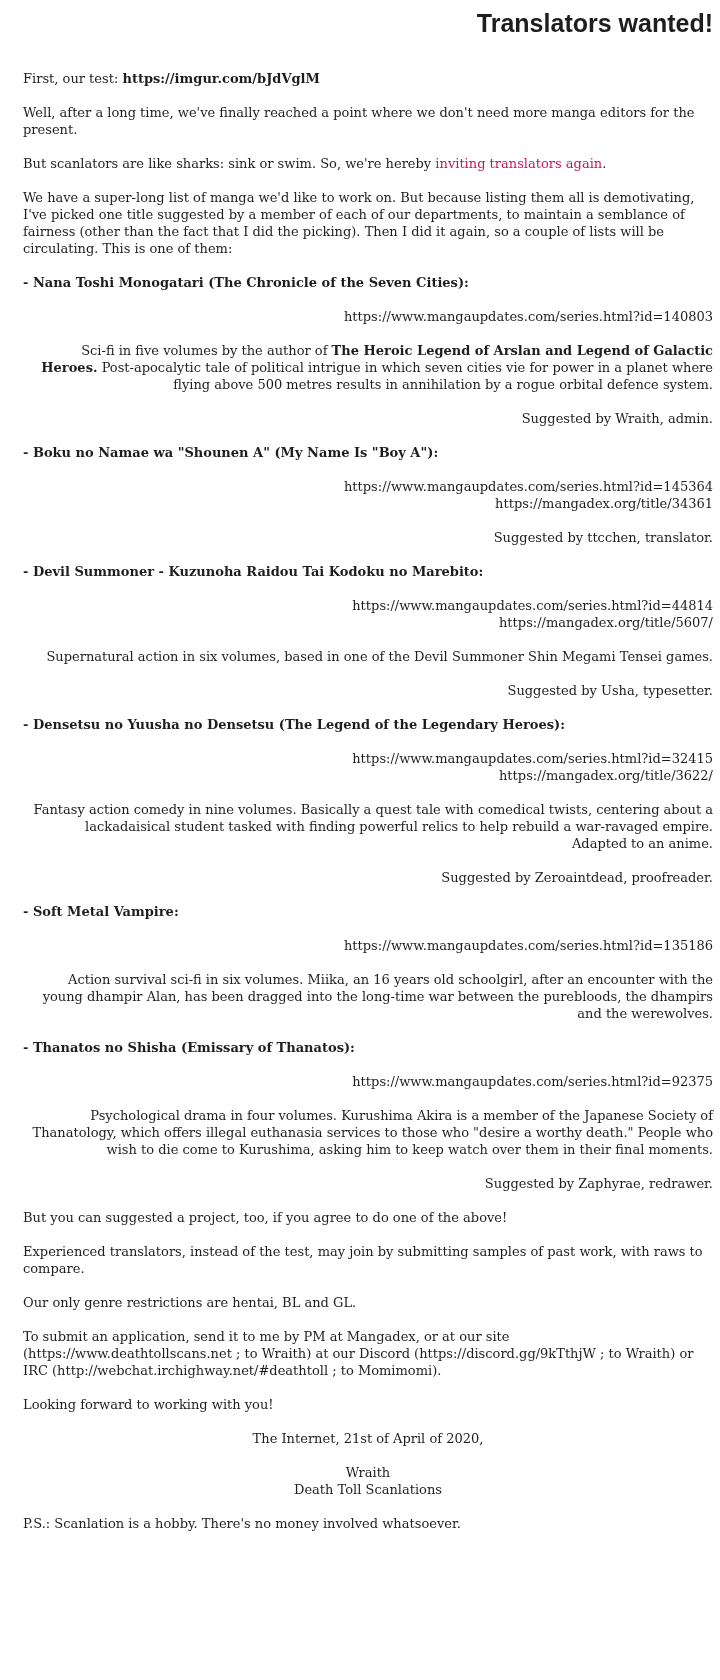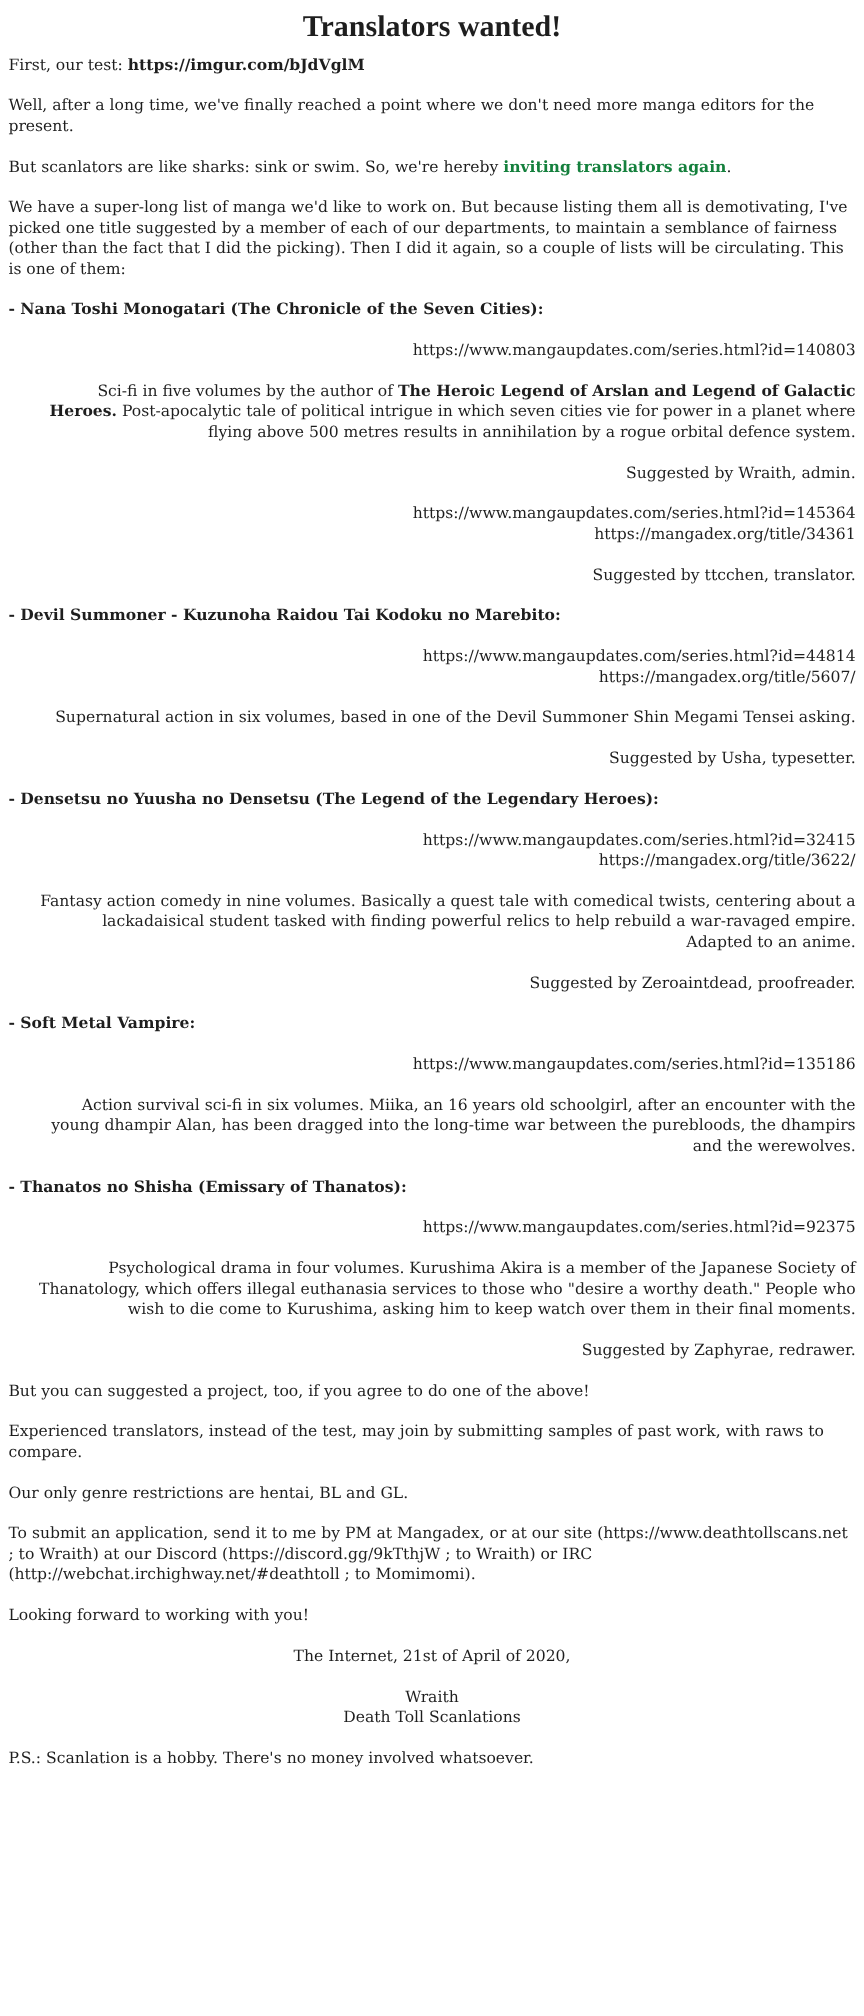--- a/index.html
+++ b/index.html
@@ -17,69 +17,70 @@
     width: 720px;
     padding: 6px 7px 0 7px;
     font-family: "DejaVu Serif", "Liberation Serif", serif;
     font-size: 13px;
     line-height: 17px;
     color: #1e1e1e;
     hyphens: auto;
     -webkit-hyphens: auto;
   }
   h1.doc-title {
-    font-family: Liberation Serif, serif;
+    font-family: Liberation Sans, sans-serif;
     font-size: 25px;
     line-height: 30px;
     font-weight: 700;
-    text-align: center;
-    margin: 2px 0 8px 0;
+    text-align: right;
+    margin: 2px 0 32px 0;
   }
   .blk {
-    margin: 0 0 17px 0;
+    margin: 0 0 17px 16px;
   }
   .blk:last-child {
     margin-bottom: 0;
   }
   .indent {
     margin-left: 22px;
     text-align: right;
   }
   .right {
     text-align: center;
   }
   .it {
   }
   .b {
     font-weight: 700;
   }
   .red {
-    color: #15803d;
-    font-weight: 700;
+    color: #be185d;
+    font-weight: 400;
   }
 </style>
 </head>
 <body>
 
 <div class="page">
   <h1 class="doc-title">Translators wanted!</h1>
   <div id="doc-body">
       <p class="blk"><span>First, our test: </span><span class="b">https://imgur.com/bJdVglM</span></p>
       <p class="blk"><span>Well, after a long time, we've finally reached a point where we don't need more manga editors for the present.</span></p>
       <p class="blk"><span>But scanlators are like sharks: sink or swim. So, we're hereby </span><span class="b red">inviting translators again</span><span>.</span></p>
       <p class="blk"><span>We have a super-long list of manga we'd like to work on. But because listing them all is demotivating, I've picked one title suggested by a member of each of our departments, to maintain a semblance of fairness (other than the fact that I did the picking). Then I did it again, so a couple of lists will be circulating. This is one of them:</span></p>
       <p class="blk"><span class="b it">- Nana Toshi Monogatari (The Chronicle of the Seven Cities):</span></p>
       <p class="blk indent"><span>https://www.mangaupdates.com/series.html?id=140803</span></p>
       <p class="blk indent"><span>Sci-fi in five volumes by the author of </span><span class="b it">The Heroic Legend of Arslan and Legend of Galactic Heroes.</span><span> Post-apocalytic tale of political intrigue in which seven cities vie for power in a planet where flying above 500 metres results in annihilation by a rogue orbital defence system.</span></p>
       <p class="blk indent it"><span>Suggested by Wraith, admin.</span></p>
+      <p class="blk"><span class="b it">- Boku no Namae wa "Shounen A" (My Name Is "Boy A"):</span></p>
       <p class="blk indent"><span>https://www.mangaupdates.com/series.html?id=145364</span><br><span>https://mangadex.org/title/34361</span></p>
       <p class="blk indent it"><span>Suggested by ttcchen, translator.</span></p>
       <p class="blk"><span class="b it">- Devil Summoner - Kuzunoha Raidou Tai Kodoku no Marebito:</span></p>
       <p class="blk indent"><span>https://www.mangaupdates.com/series.html?id=44814</span><br><span>https://mangadex.org/title/5607/</span></p>
-      <p class="blk indent"><span>Supernatural action in six volumes, based in one of the </span><span class="it">Devil Summoner Shin Megami Tensei</span><span> asking.</span></p>
+      <p class="blk indent"><span>Supernatural action in six volumes, based in one of the </span><span class="it">Devil Summoner Shin Megami Tensei</span><span> games.</span></p>
       <p class="blk indent it"><span>Suggested by Usha, typesetter.</span></p>
       <p class="blk"><span class="b it">- Densetsu no Yuusha no Densetsu (The Legend of the Legendary Heroes):</span></p>
       <p class="blk indent"><span>https://www.mangaupdates.com/series.html?id=32415</span><br><span>https://mangadex.org/title/3622/</span></p>
       <p class="blk indent"><span>Fantasy action comedy in nine volumes. Basically a quest tale with comedical twists, centering about a lackadaisical student tasked with finding powerful relics to help rebuild a war-ravaged empire. Adapted to an anime.</span></p>
       <p class="blk indent it"><span>Suggested by Zeroaintdead, proofreader.</span></p>
       <p class="blk"><span class="b it">- Soft Metal Vampire:</span></p>
       <p class="blk indent"><span>https://www.mangaupdates.com/series.html?id=135186</span></p>
       <p class="blk indent"><span>Action survival sci-fi in six volumes. Miika, an 16 years old schoolgirl, after an encounter with the young dhampir Alan, has been dragged into the long-time war between the purebloods, the dhampirs and the werewolves.</span></p>
       <p class="blk"><span class="b it">- Thanatos no Shisha (Emissary of Thanatos):</span></p>
       <p class="blk indent"><span>https://www.mangaupdates.com/series.html?id=92375</span></p>

